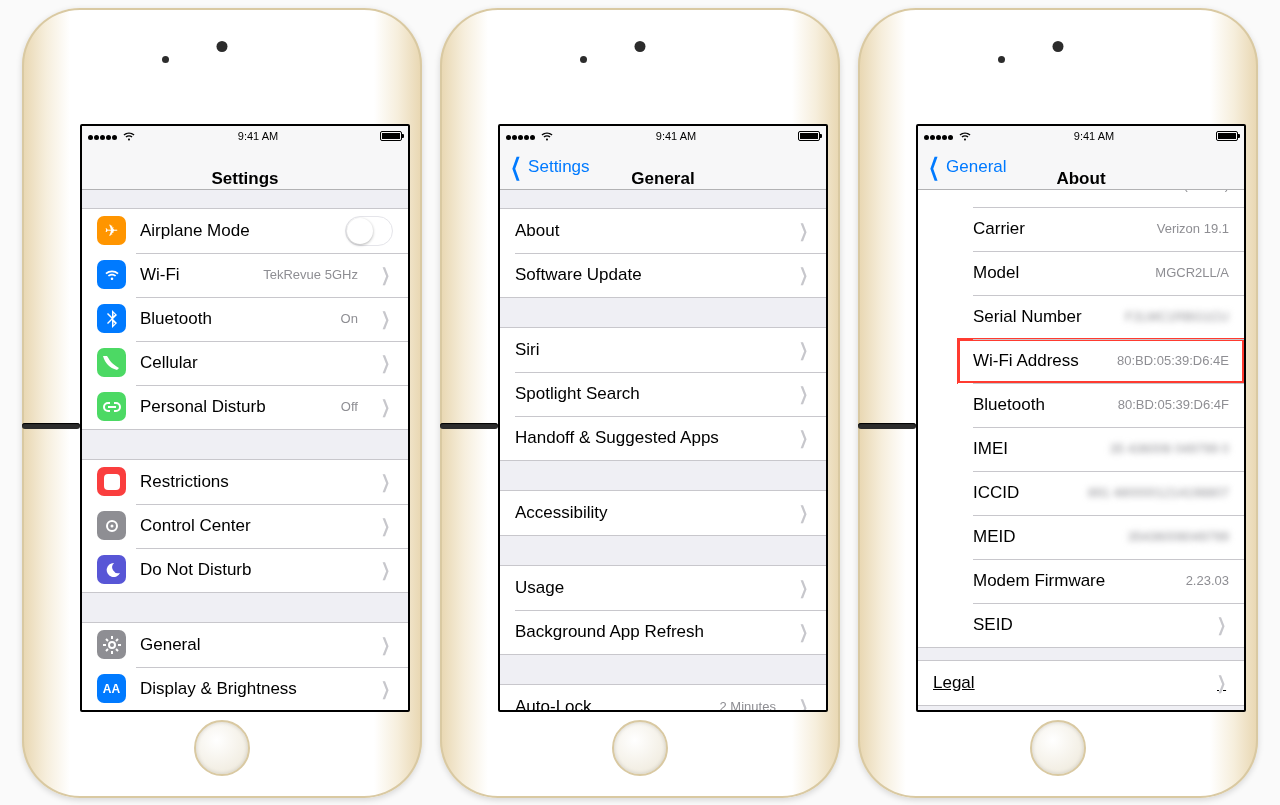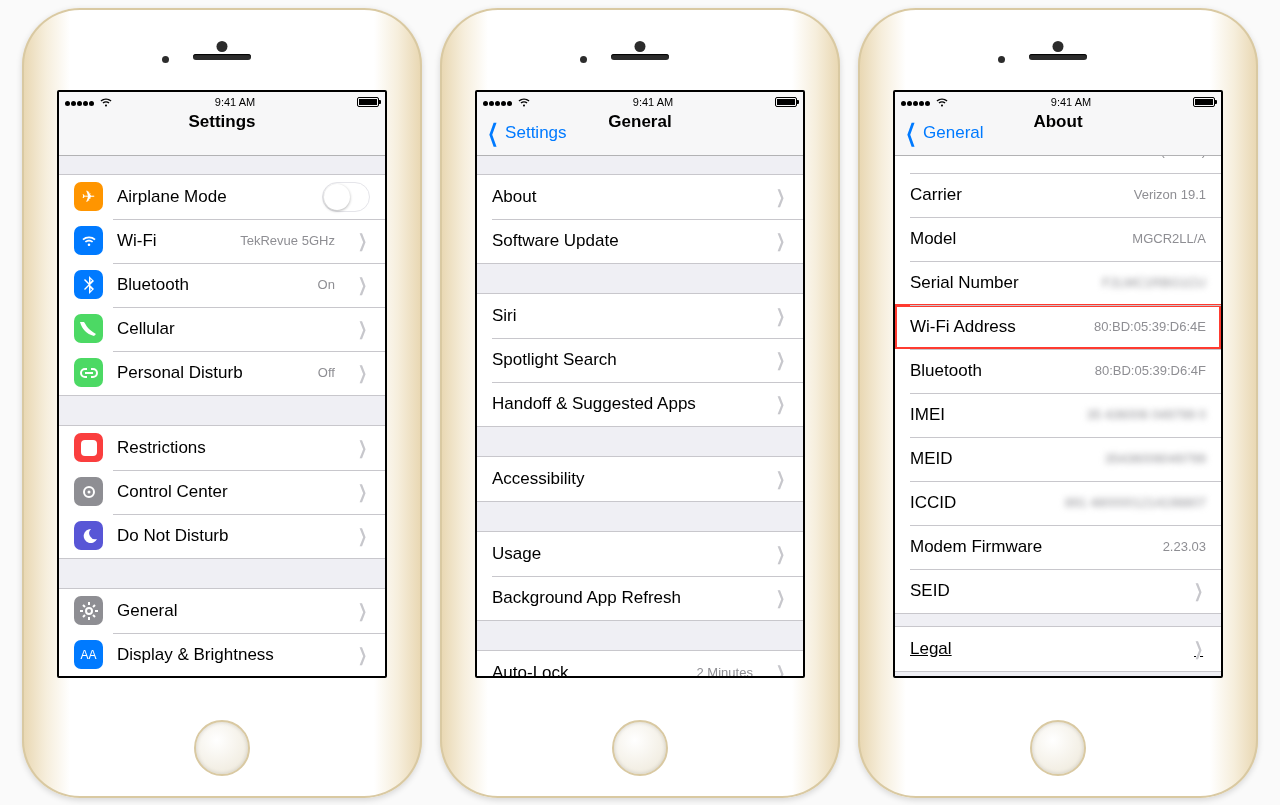--- a/index.html
+++ b/index.html
@@ -9,21 +9,21 @@
     font-family: -apple-system, "Helvetica Neue", Helvetica, Arial, sans-serif;
     display: flex; justify-content: space-between; align-items: center;
     padding: 0 22px;
   }
   .phone {
     width: 400px; height: 790px;
     background: linear-gradient(90deg,#e8d6b0 0%,#f6eedc 6%,#fff 12%,#fff 88%,#f6eedc 94%,#e8d6b0 100%);
     border-radius: 58px;
     position: relative;
     box-shadow: 0 2px 6px rgba(0,0,0,.15), inset 0 0 0 2px #d9c9a2;
-    display: flex; flex-direction: column; align-items: center;
+    display: flex; flex-direction: row; align-items: center;
   }
   .speaker { width:58px; height:6px; border-radius:4px; background:#2c2c2c; margin-top:46px; box-shadow: inset 0 1px 1px #000;}
   .camera  { width:11px; height:11px; border-radius:50%; background:#2c2c2c; position:absolute; top:33px; left:50%; transform:translateX(-50%);}
   .proxdot { width:7px; height:7px; border-radius:50%; background:#2c2c2c; position:absolute; top:48px; left:140px;}
   .screen {
     width: 330px; height: 588px;
     background:#efeff4;
     border:2px solid #000; border-radius:2px;
     margin-top:30px;
     position:relative; overflow:hidden;
@@ -45,21 +45,21 @@
   }
   .sb-left, .sb-right { display:flex; align-items:center; gap:4px;}
   .dots span{width:5px;height:5px;border-radius:50%;background:#000;display:inline-block;margin-right:1px;}
   .batt{width:22px;height:10px;border:1px solid #000;border-radius:2px;position:relative;}
   .batt::after{content:"";position:absolute;right:-3px;top:2px;width:2px;height:4px;background:#000;border-radius:0 1px 1px 0;}
   .batt i{position:absolute;inset:1px;background:#000;}
 
   
   .navhdr {
     height:44px; background:#f7f7f8; border-bottom:1px solid #b2b2b4;
-    display:flex; align-items:flex-start; justify-content:center; position:relative;
+    display:flex; align-items:flex-end; justify-content:center; position:relative;
     font-size:17px; font-weight:600;
   }
   .navback {
     position:absolute; left:6px; top:0; bottom:0;
     display:flex; align-items:center; color:#007aff; font-size:17px; font-weight:400; gap:2px;
   }
   .chev {font-size:24px; line-height:1; font-weight:300; transform:scaleX(.55);}
 
   
   .scroll { flex:1; overflow:hidden; }
@@ -79,21 +79,21 @@
     width:29px; height:29px; border-radius:7px; flex:0 0 29px;
     display:flex; align-items:center; justify-content:center; color:#fff; font-size:16px;
   }
   .lbl { flex:1; font-size:17px; color:#000;}
   .val { font-size:13px; color:#8e8e93;}
   .disclosure { color:#c7c7cc; font-size:18px; margin-left:6px; transform:scaleX(.6); font-weight:300;}
   .toggle{width:48px;height:30px;border-radius:15px;background:#fff;border:1.5px solid #e5e5ea;position:relative;}
   .toggle i{position:absolute;top:1px;left:1px;width:26px;height:26px;border-radius:50%;background:#fff;box-shadow:0 1px 3px rgba(0,0,0,.3);}
   .blur { filter: blur(3px); color:#8e8e93;}
   .highlight{outline:3px solid #ff3b30; outline-offset:-2px;}
-  .cut-top{margin-top:-28px;}
+  .cut-top{margin-top:-28px;padding-left:40px;}
   svg{display:block}
 </style>
 </head>
 <body>
 
 <div class="phone">
   <div class="camera"></div>
   <div class="proxdot"></div>
   <div class="speaker"></div>
   <div class="screen">
@@ -198,21 +198,21 @@
           <div class="icn" style="background:#8e8e93">
             <svg width="18" height="18">
                 <circle cx="9" cy="9" r="3" fill="none" stroke="#fff" stroke-width="2"></circle>
                 <path d="M9 0v3M9 15v3M0 9h3M15 9h3M3 3l2 2M13 13l2 2M15 3l-2 2M5 13l-2 2" stroke="#fff" stroke-width="2"></path>
               </svg>
           </div>
           <div class="lbl">General</div>
           <div class="disclosure">❯</div>
         </div>
         <div class="row iconed">
-          <div class="icn" style="background:#007aff;font-size:12px;font-weight:400">AA</div>
+          <div class="icn" style="background:#007aff;font-size:12px;font-weight:700">AA</div>
           <div class="lbl">Display &amp; Brightness</div>
           <div class="disclosure">❯</div>
         </div>
         <div class="row iconed">
           <div class="icn" style="background:#54c7ec">
             <svg width="18" height="18">
                 <circle cx="9" cy="9" r="6" fill="none" stroke="#fff" stroke-width="1.5"></circle>
                 <circle cx="9" cy="9" r="2" fill="#fff"></circle>
               </svg>
           </div>
@@ -361,26 +361,26 @@
           </div>
         <div class="row">
             <div class="lbl">Bluetooth</div>
             <div class="val">80:BD:05:39:D6:4F</div>
           </div>
         <div class="row">
             <div class="lbl">IMEI</div>
             <div class="val blur">35 436006 049799 0</div>
           </div>
         <div class="row">
+            <div class="lbl">ICCID</div>
+            <div class="val blur">891 4800001214198807</div>
+          </div>
+        <div class="row">
             <div class="lbl">MEID</div>
             <div class="val blur">35436006049799</div>
-          </div>
-        <div class="row">
-            <div class="lbl">ICCID</div>
-            <div class="val blur">891 4800001214198807</div>
           </div>
         <div class="row">
             <div class="lbl">Modem Firmware</div>
             <div class="val">2.23.03</div>
           </div>
         <div class="row">
             <div class="lbl">SEID</div>
             <div class="disclosure">❯</div>
           </div>
       </div>

